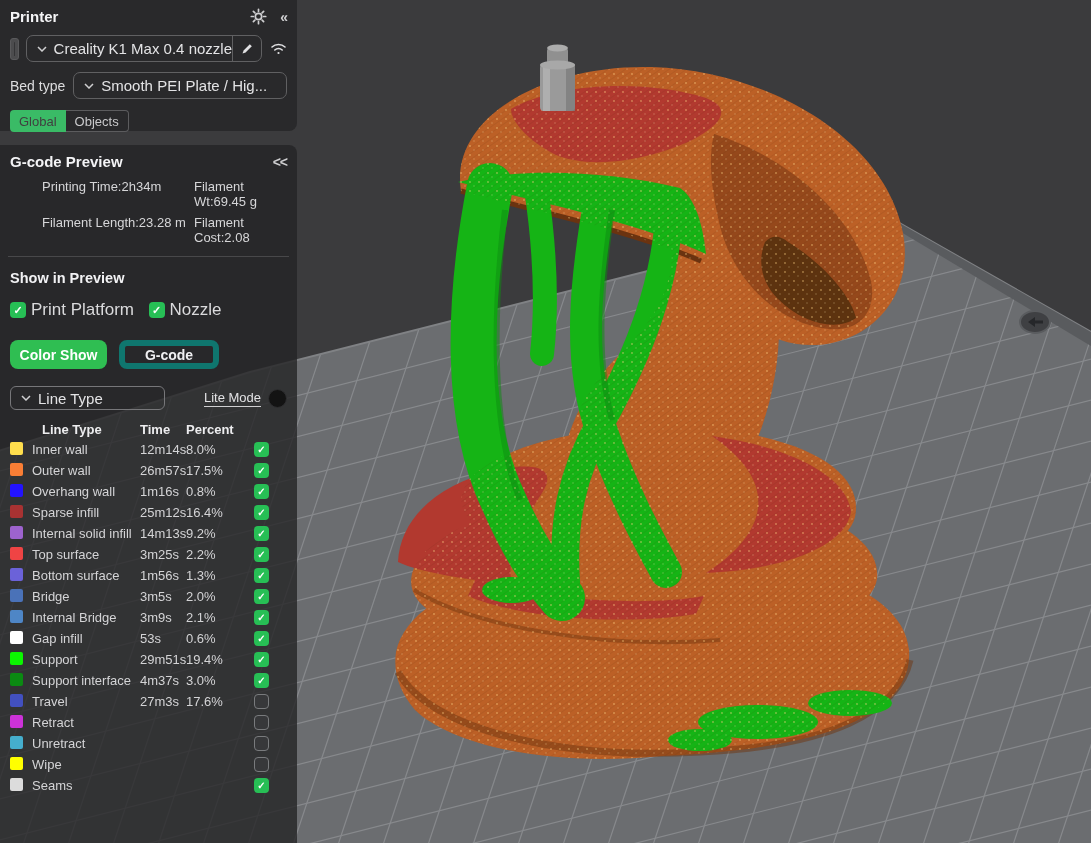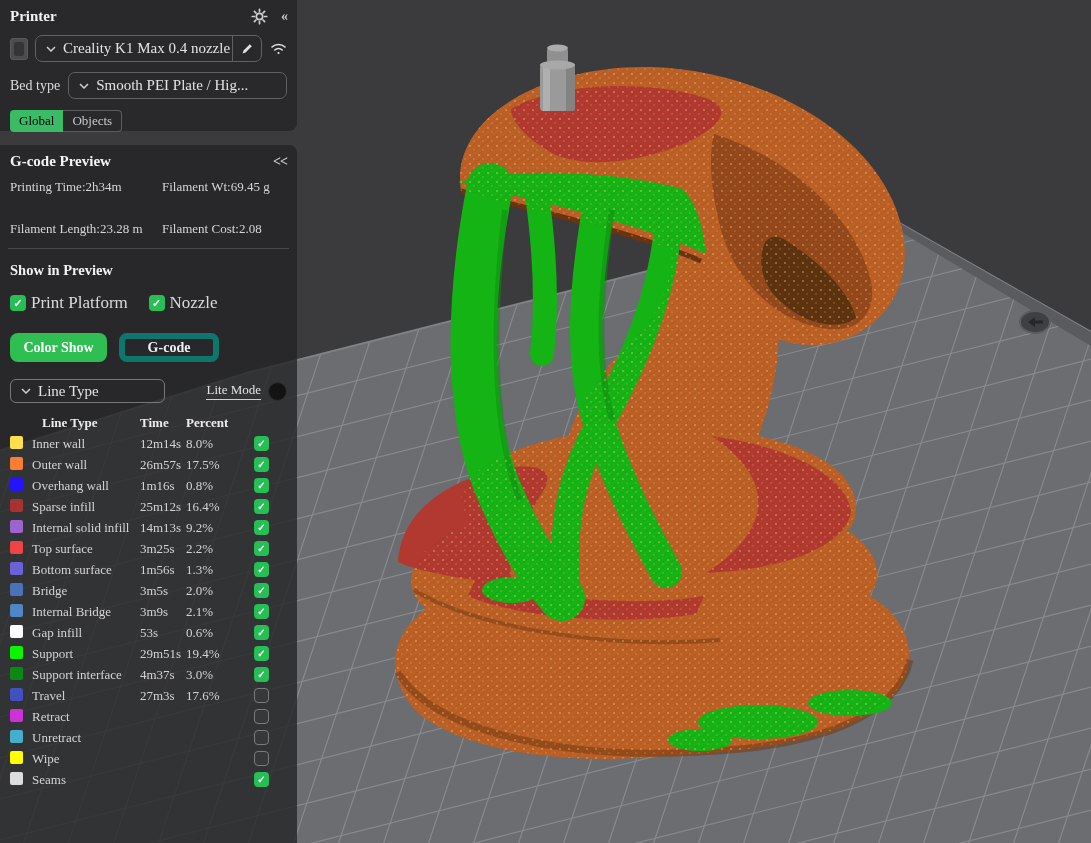--- a/index.html
+++ b/index.html
@@ -1,17 +1,17 @@
 <!DOCTYPE html>
 <html><head>
 <meta charset="utf-8">
 <style>
   html,body{margin:0;padding:0;background:#2a2a2c;}
   #app{position:relative;width:1091px;height:843px;overflow:hidden;
-       font-family:Liberation Serif, serif;color:#e8e8ea;
+       font-family:Liberation Sans, sans-serif;color:#e8e8ea;
        -webkit-font-smoothing:antialiased;}
   #scene{position:absolute;inset:0;z-index:0;}
 
   
   #sidebar{position:absolute;left:0;top:0;width:297px;height:843px;z-index:2;}
   .card{position:absolute;left:0;width:297px;box-sizing:border-box;padding:8px 10px;}
   #card-printer{top:0;height:131px;background:#29292b;border-radius:0 0 8px 0;}
   #card-gcode{top:145px;bottom:0;background:rgba(36,36,38,0.80);border-radius:0 8px 0 0;}
   .hrow{display:flex;align-items:center;}
   .panel-title{font-size:15px;font-weight:bold;color:#f4f4f6;}
@@ -27,25 +27,25 @@
   .printer-thumb{width:16px;height:20px;border-radius:3px;background:#4c4c4e;
                  border:1px solid #5a5a5c;margin-right:7px;position:relative;}
   .printer-thumb::after{content:"";position:absolute;inset:3px;background:#343436;border-radius:2px;}
   .pencil-btn{width:28px;height:25px;border-left:1px solid #606062;display:flex;
               align-items:center;justify-content:center;}
   .bed-row{margin-top:10px;}
   .bed-label{font-size:14px;color:#dcdcde;margin-right:8px;white-space:nowrap;}
 
   .tabs{margin-top:11px;display:flex;}
   .tab{height:22px;display:flex;align-items:center;padding:0 9px;font-size:13px;box-sizing:border-box;}
-  .tab.active{background:#3abb66;color:#000000;border-radius:4px 0 0 4px;}
+  .tab.active{background:#3abb66;color:#404040;border-radius:4px 0 0 4px;}
   .tab.inactive{border:1px solid #5c5c5e;border-left:none;color:#c9c9cb;border-radius:0 4px 4px 0;}
 
-  .stats{display:grid;grid-template-columns:152px auto;row-gap:26px;margin-top:9px;
-         font-size:13px;color:#d6d6d8;}
+  .stats{display:grid;grid-template-columns:152px auto;row-gap:6px;margin-top:9px;
+         font-size:13px;color:#d6d6d8;margin-left:32px;}
   .divider{border:none;border-top:1px solid #48484a;margin:11px -2px 0 -2px;}
   .subhead{font-size:14.5px;font-weight:bold;color:#f2f2f4;margin-top:13px;}
   .checks{display:flex;margin-top:14px;}
   .checkitem{display:flex;align-items:center;width:158px;}
   .cb{width:16px;height:16px;border-radius:4px;display:flex;align-items:center;justify-content:center;
       font-size:11px;font-weight:bold;color:#fff;box-sizing:border-box;flex:0 0 auto;}
   .cb.on{background:#27bf55;}
   .cb.off{background:rgba(60,61,63,.55);border:1.5px solid #797b7d;}
   .checkitem .lbl{font-size:17px;color:#dadadc;margin-left:5px;}
 

